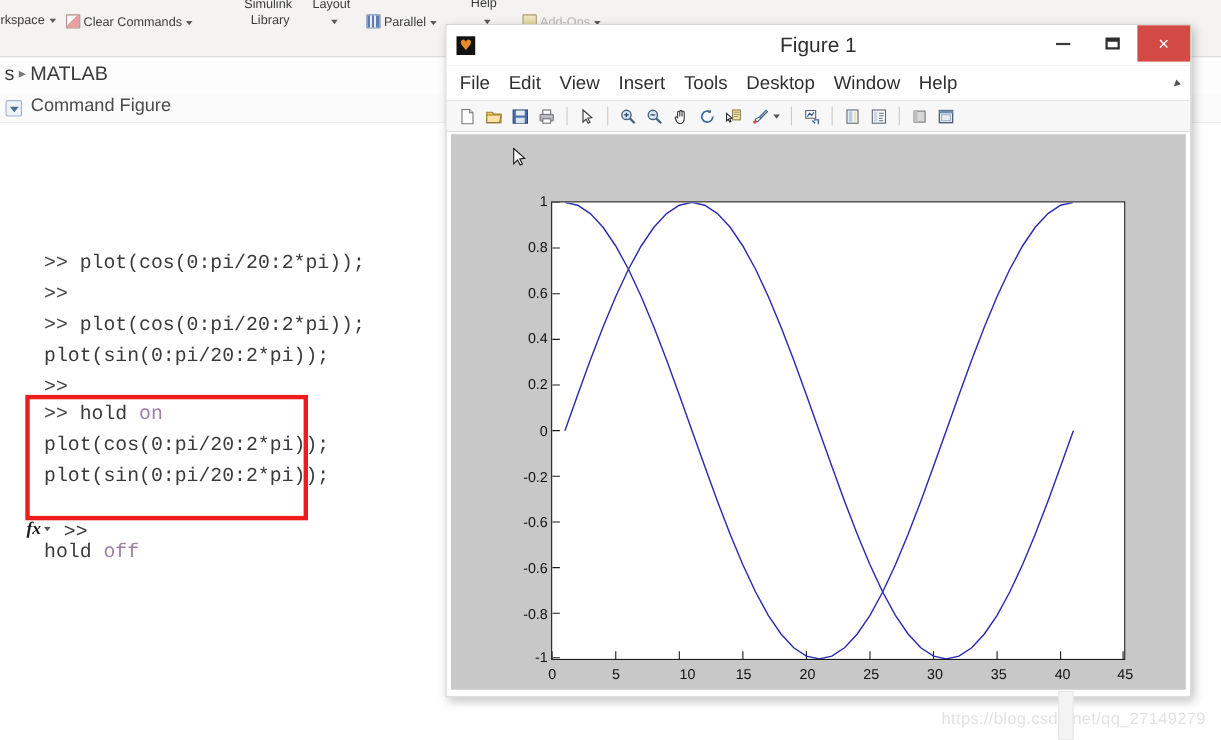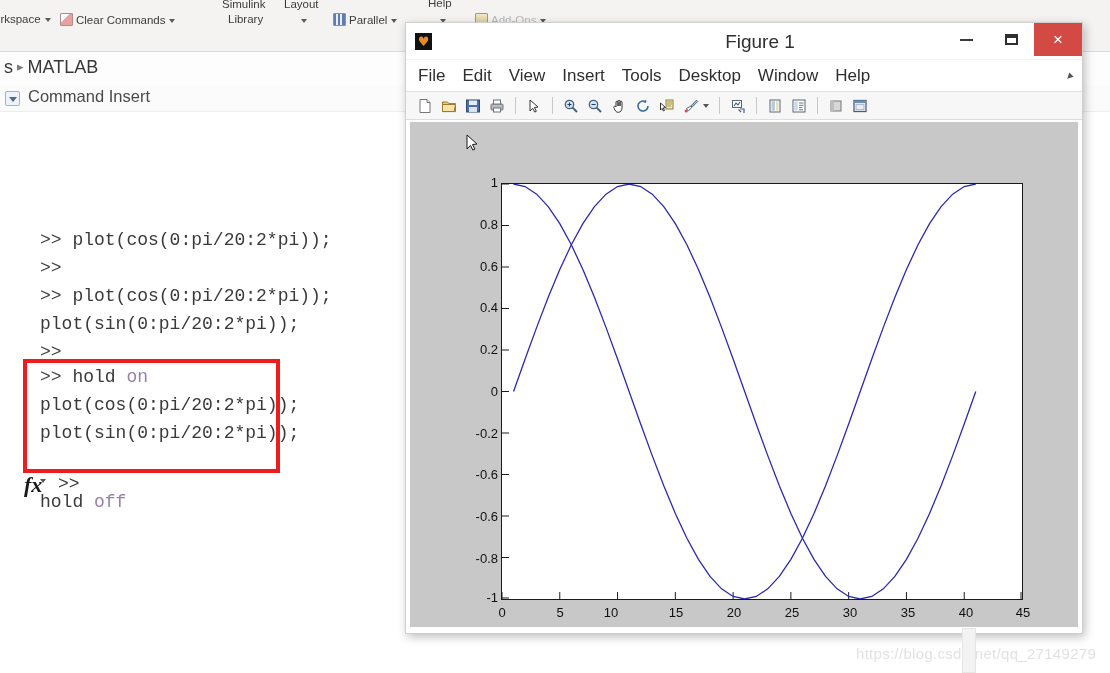--- a/index.html
+++ b/index.html
@@ -65,21 +65,21 @@
     position: absolute; left: 40px;
     font-family: "Liberation Mono", monospace;
     font-size: 18px; color: #3a3a3a; white-space: pre;
   }
   .kw-hold { color: #9b7fa6; }
   .prompt { color: #444; }
 
   .fx-prompt {
     position: absolute; left: 24px; top: 360px;
     font-family: "Liberation Serif", serif;
-    font-style: italic; font-weight: bold; font-size: 22px; color: #1a1a1a;
+    font-style: italic; font-weight: bold; font-size: 16px; color: #1a1a1a;
   }
   .fx-caret { position: absolute; left: 40px; top: 367px; width: 0; height: 0;
               border-left: 3px solid transparent; border-right: 3px solid transparent;
               border-top: 4px solid #555; }
 
   .redbox {
     position: absolute; left: 23px; top: 247px; width: 257px; height: 114px;
     border: 4px solid #ee1c1c; background: transparent;
   }
 
@@ -95,21 +95,21 @@
     background: #ffffff; border-bottom: 1px solid #f2f2f2;
   }
   .fig-appicon {
     position: absolute; left: 9px; top: 10px; width: 17px; height: 17px;
     background: #111; display: flex; align-items: center; justify-content: center;
     color: #e58b2a; font-size: 13px; line-height: 1; font-family: "DejaVu Sans", sans-serif;
   }
   .fig-title {
     position: absolute; left: 0; top: 0; width: 676px; height: 37px;
     display: flex; align-items: center; justify-content: center;
-    font-size: 19px; color: #303030; margin-left: 16px;
+    font-size: 19px; color: #303030;
   }
   .win-btns { position: absolute; right: 0; top: 0; height: 37px; display: flex; }
   .win-btn { width: 45px; height: 33px; display: flex; align-items: center;
              justify-content: center; color: #3a3a3a; font-size: 14px; background: transparent; }
   .win-btn.close { width: 48px; height: 33px; background: #d24a43; color: #fff; font-size: 17px; }
   .btn-min-glyph { width: 13px; height: 2px; background: #3a3a3a; }
   .btn-max-glyph { width: 13px; height: 11px; border: 2px solid #2e2e2e; border-top-width: 4px; }
 
   .fig-menubar {
     position: absolute; left: 0; top: 37px; width: 676px; height: 32px;
@@ -210,21 +210,21 @@
   </div>
 
   <div class="mat-breadcrumb">
     <div class="bc-text">
       <span>s</span><span class="bc-sep">▸</span><span>MATLAB</span>
     </div>
   </div>
 
   <div class="panel-title-bar">
     <div class="panel-collapse"></div>
-    <div class="panel-title">Command Insert</div>
+    <div class="panel-title">Command Figure</div>
   </div>
 
   <div class="cmd-left-rail"></div>
   <div class="cmd-window">
 
     <div class="cmd-line" style="top:118px;"><span class="prompt">&gt;&gt; </span><span>plot(cos(0:pi/20:2*pi));</span></div>
 
     <div class="cmd-line" style="top:146px;"><span class="prompt">&gt;&gt; </span><span></span></div>
 
     <div class="cmd-line" style="top:174px;"><span class="prompt">&gt;&gt; </span><span>plot(cos(0:pi/20:2*pi));</span></div>
@@ -448,21 +448,21 @@
         <div class="tick-label ytick" style="left:-34px; top:158px; width:30px;">0.2</div>
         <div class="tick-label ytick" style="left:-26px; top:200px; width:22px;">0</div>
         <div class="tick-label ytick" style="left:-38px; top:242px; width:34px;">-0.2</div>
         <div class="tick-label ytick" style="left:-38px; top:283px; width:34px;">-0.6</div>
         <div class="tick-label ytick" style="left:-38px; top:325px; width:34px;">-0.6</div>
         <div class="tick-label ytick" style="left:-38px; top:367px; width:34px;">-0.8</div>
         <div class="tick-label ytick" style="left:-30px; top:406px; width:26px;">-1</div>
 
         <div class="tick-label xtick" style="left:-13px;  top:421px; width:26px;">0</div>
         <div class="tick-label xtick" style="left:45px;   top:421px; width:26px;">5</div>
-        <div class="tick-label xtick" style="left:96px;  top:421px; width:26px;">10</div>
+        <div class="tick-label xtick" style="left:110px;  top:421px; width:26px;">10</div>
         <div class="tick-label xtick" style="left:161px;  top:421px; width:26px;">15</div>
         <div class="tick-label xtick" style="left:219px;  top:421px; width:26px;">20</div>
         <div class="tick-label xtick" style="left:277px;  top:421px; width:26px;">25</div>
         <div class="tick-label xtick" style="left:335px;  top:421px; width:26px;">30</div>
         <div class="tick-label xtick" style="left:393px;  top:421px; width:26px;">35</div>
         <div class="tick-label xtick" style="left:451px;  top:421px; width:26px;">40</div>
         <div class="tick-label xtick" style="left:508px;  top:421px; width:26px;">45</div>
       </div>
     </div>
   </div>

